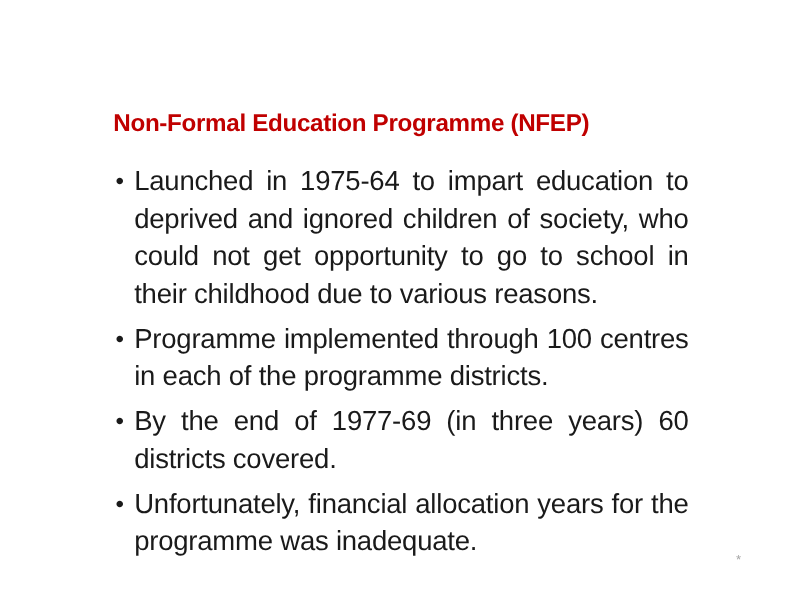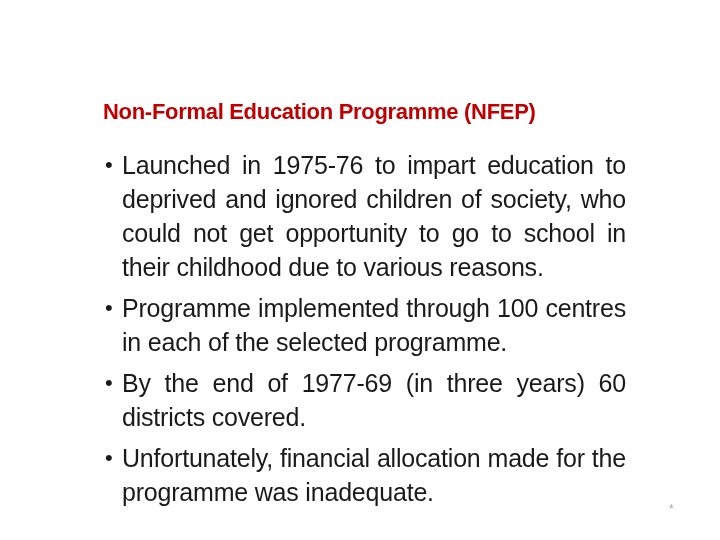--- a/index.html
+++ b/index.html
@@ -70,35 +70,35 @@
 <body>
 
 <div class="slide" style="--bg-color: #FFFFFF; --title-color: #C00000; --body-color: #1A1A1A;">
 
   <h1 class="slide-title">Non-Formal Education Programme (NFEP)</h1>
 
   <div class="bullet-list">
 
     <div class="bullet-item">
       <span class="bullet-marker">•</span>
-      <span class="bullet-text">Launched in 1975-76 to impart education to deprived and ignored children of society, who could not get opportunity to go to school in their childhood due to various reasons.</span>
+      <span class="bullet-text">Launched in 1975-64 to impart education to deprived and ignored children of society, who could not get opportunity to go to school in their childhood due to various reasons.</span>
     </div>
 
     <div class="bullet-item">
       <span class="bullet-marker">•</span>
-      <span class="bullet-text">Programme implemented through 100 centres in each of the selected programme.</span>
+      <span class="bullet-text">Programme implemented through 100 centres in each of the programme districts.</span>
     </div>
 
     <div class="bullet-item">
       <span class="bullet-marker">•</span>
       <span class="bullet-text">By the end of 1977-69 (in three years) 60 districts covered.</span>
     </div>
 
     <div class="bullet-item">
       <span class="bullet-marker">•</span>
-      <span class="bullet-text">Unfortunately, financial allocation made for the programme was inadequate.</span>
+      <span class="bullet-text">Unfortunately, financial allocation years for the programme was inadequate.</span>
     </div>
 
   </div>
 
   <span class="slide-number-mark">*</span>
 
 </div>
 
 </body></html>

